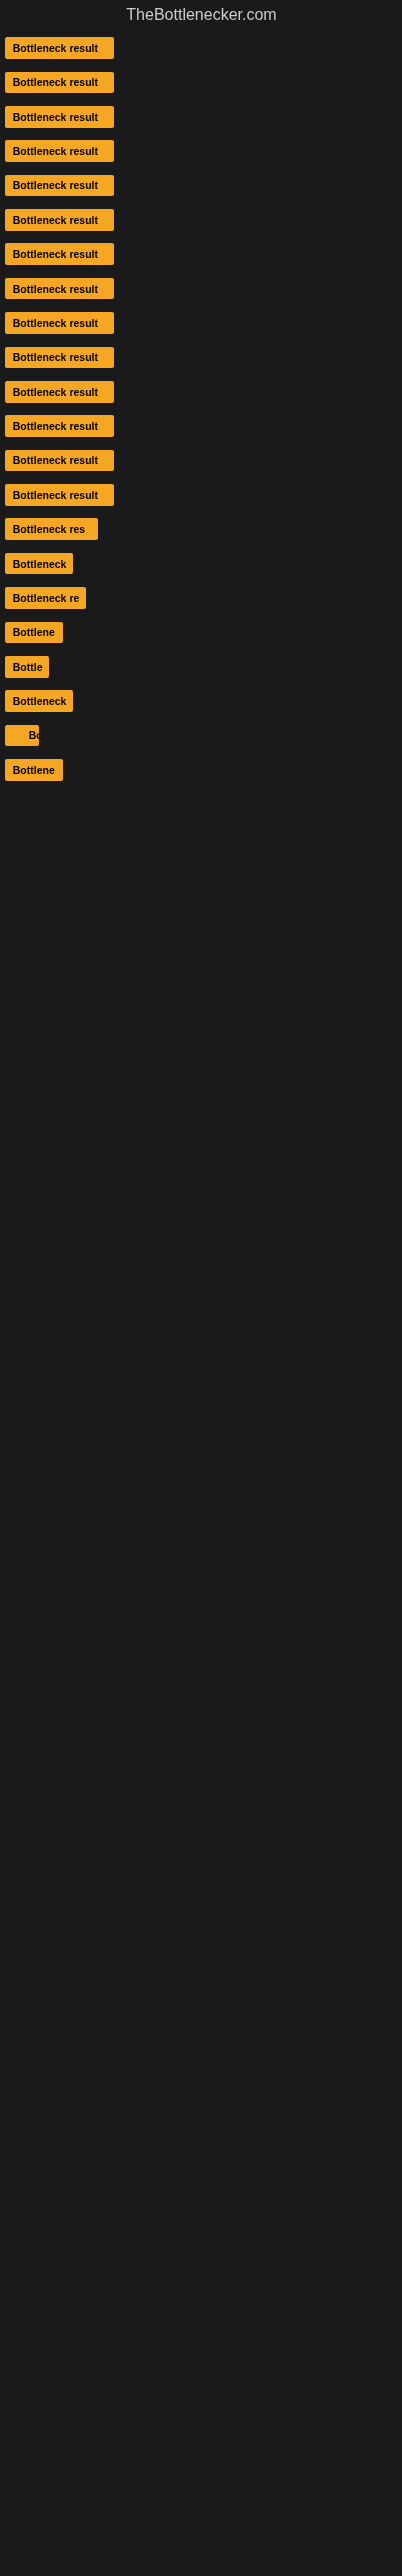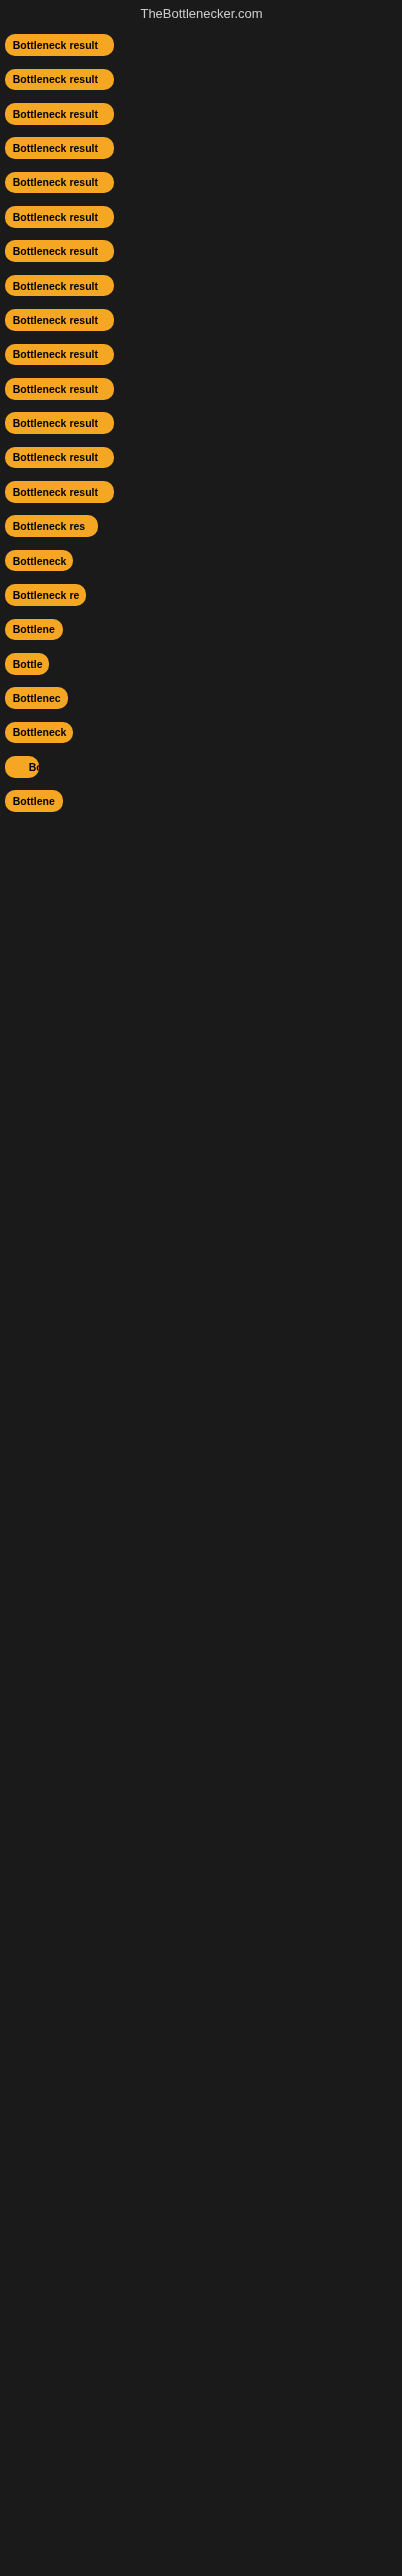--- a/index.html
+++ b/index.html
@@ -12,33 +12,33 @@
       width: 403px;
       min-height: 2576px;
       background-color: #1a1a1a;
       font-family: Arial, sans-serif;
       position: relative;
     }
 
     .site-title {
       text-align: center;
       color: #cccccc;
-      font-size: 13px;
+      font-size: 16px;
       padding: 6.4px 0;
       background-color: #1a1a1a;
     }
 
     .bottleneck-bar {
       display: inline-block;
       background-color: #f5a623;
       color: #000;
       font-size: 10.5px;
       font-weight: bold;
       padding: 4.8px 8px;
-      border-radius: 10px;
+      border-radius: 2px;
       white-space: nowrap;
       overflow: hidden;
       margin-left: 1.6px;
     }
 
     .row {
       padding: 6.4px 3.2px;
       display: flex;
       align-items: center;
     }
@@ -102,23 +102,20 @@
     <div class="row">
       <div class="bottleneck-bar" style="max-width: 81px; width: 81px;">Bottleneck re</div>
     </div>
     <div class="row">
       <div class="bottleneck-bar" style="max-width: 58px; width: 58px;">Bottlene</div>
     </div>
     <div class="row">
       <div class="bottleneck-bar" style="max-width: 44px; width: 44px;">Bottle</div>
     </div>
     <div class="row">
-      <div class="bottleneck-bar" style="max-width: 63px; width: 63px;">Bottlenec</div>
-    </div>
-    <div class="row">
       <div class="bottleneck-bar" style="max-width: 68px; width: 68px;">Bottleneck</div>
     </div>
     <div class="row">
       <div class="bottleneck-bar" style="max-width: 34px; width: 34px; padding-left: 24px;">Bott</div>
     </div>
     <div class="row">
       <div class="bottleneck-bar" style="max-width: 58px; width: 58px;">Bottlene</div>
     </div>
   </div>
 

